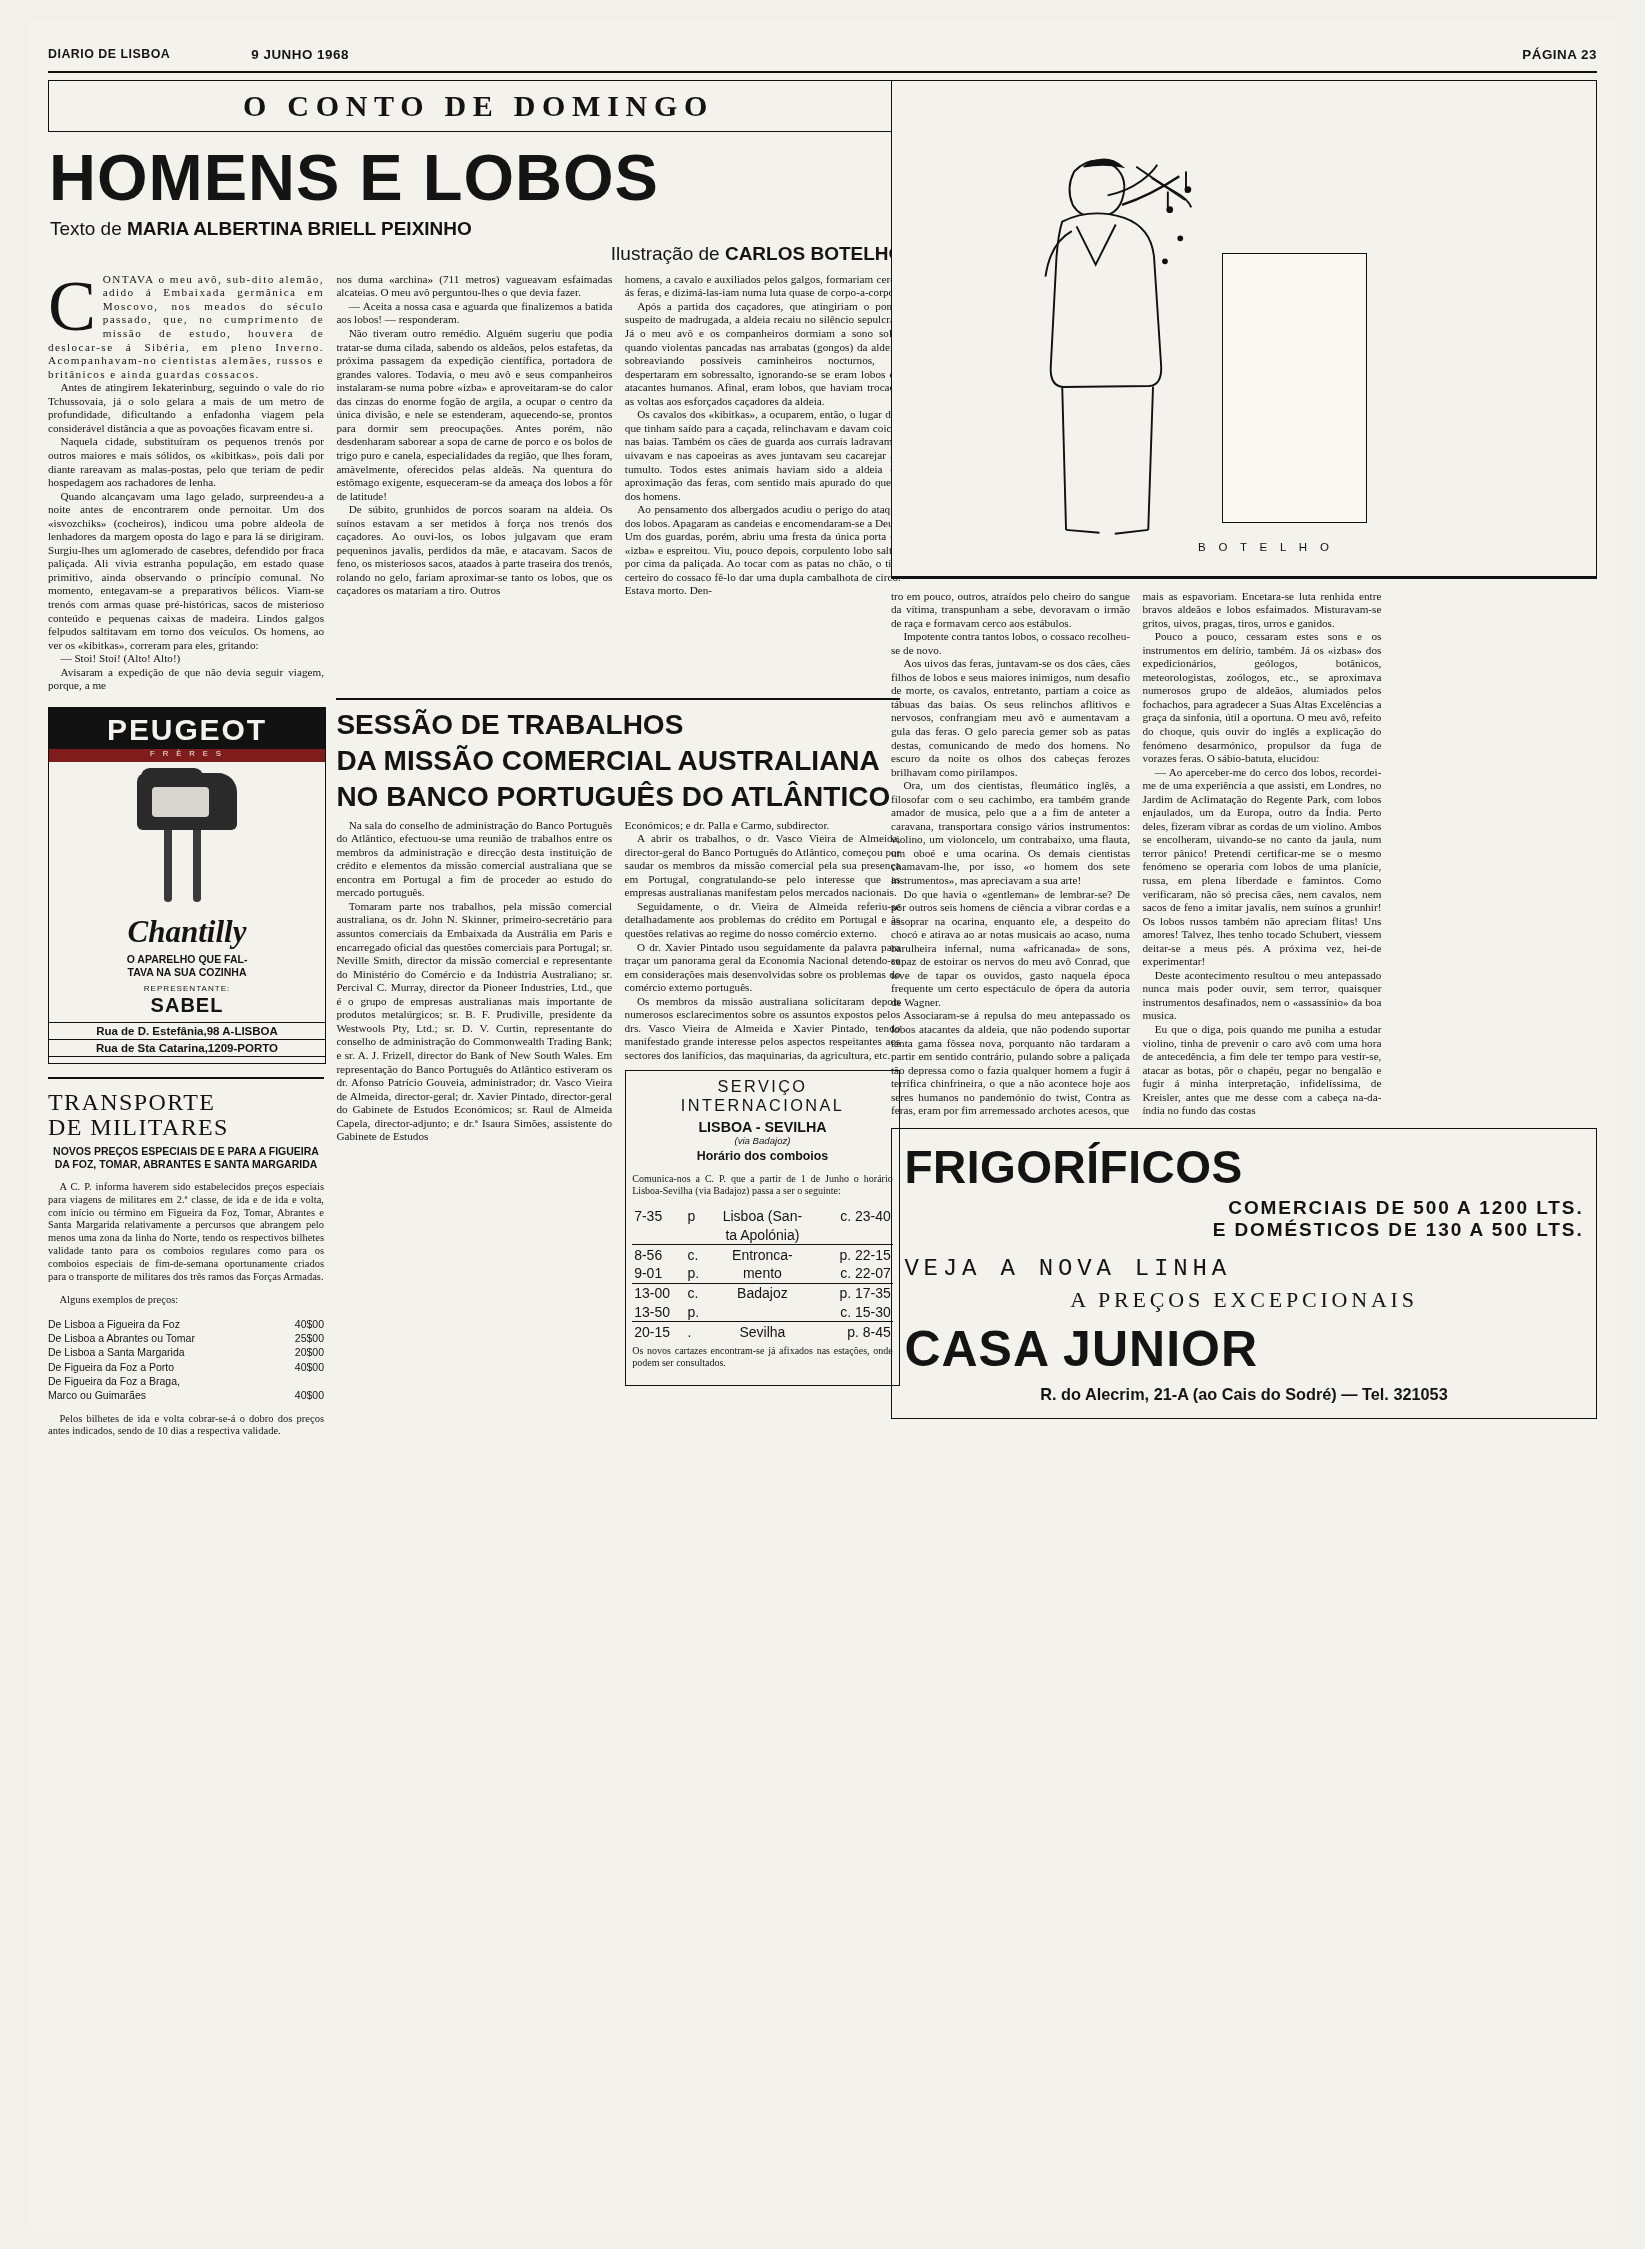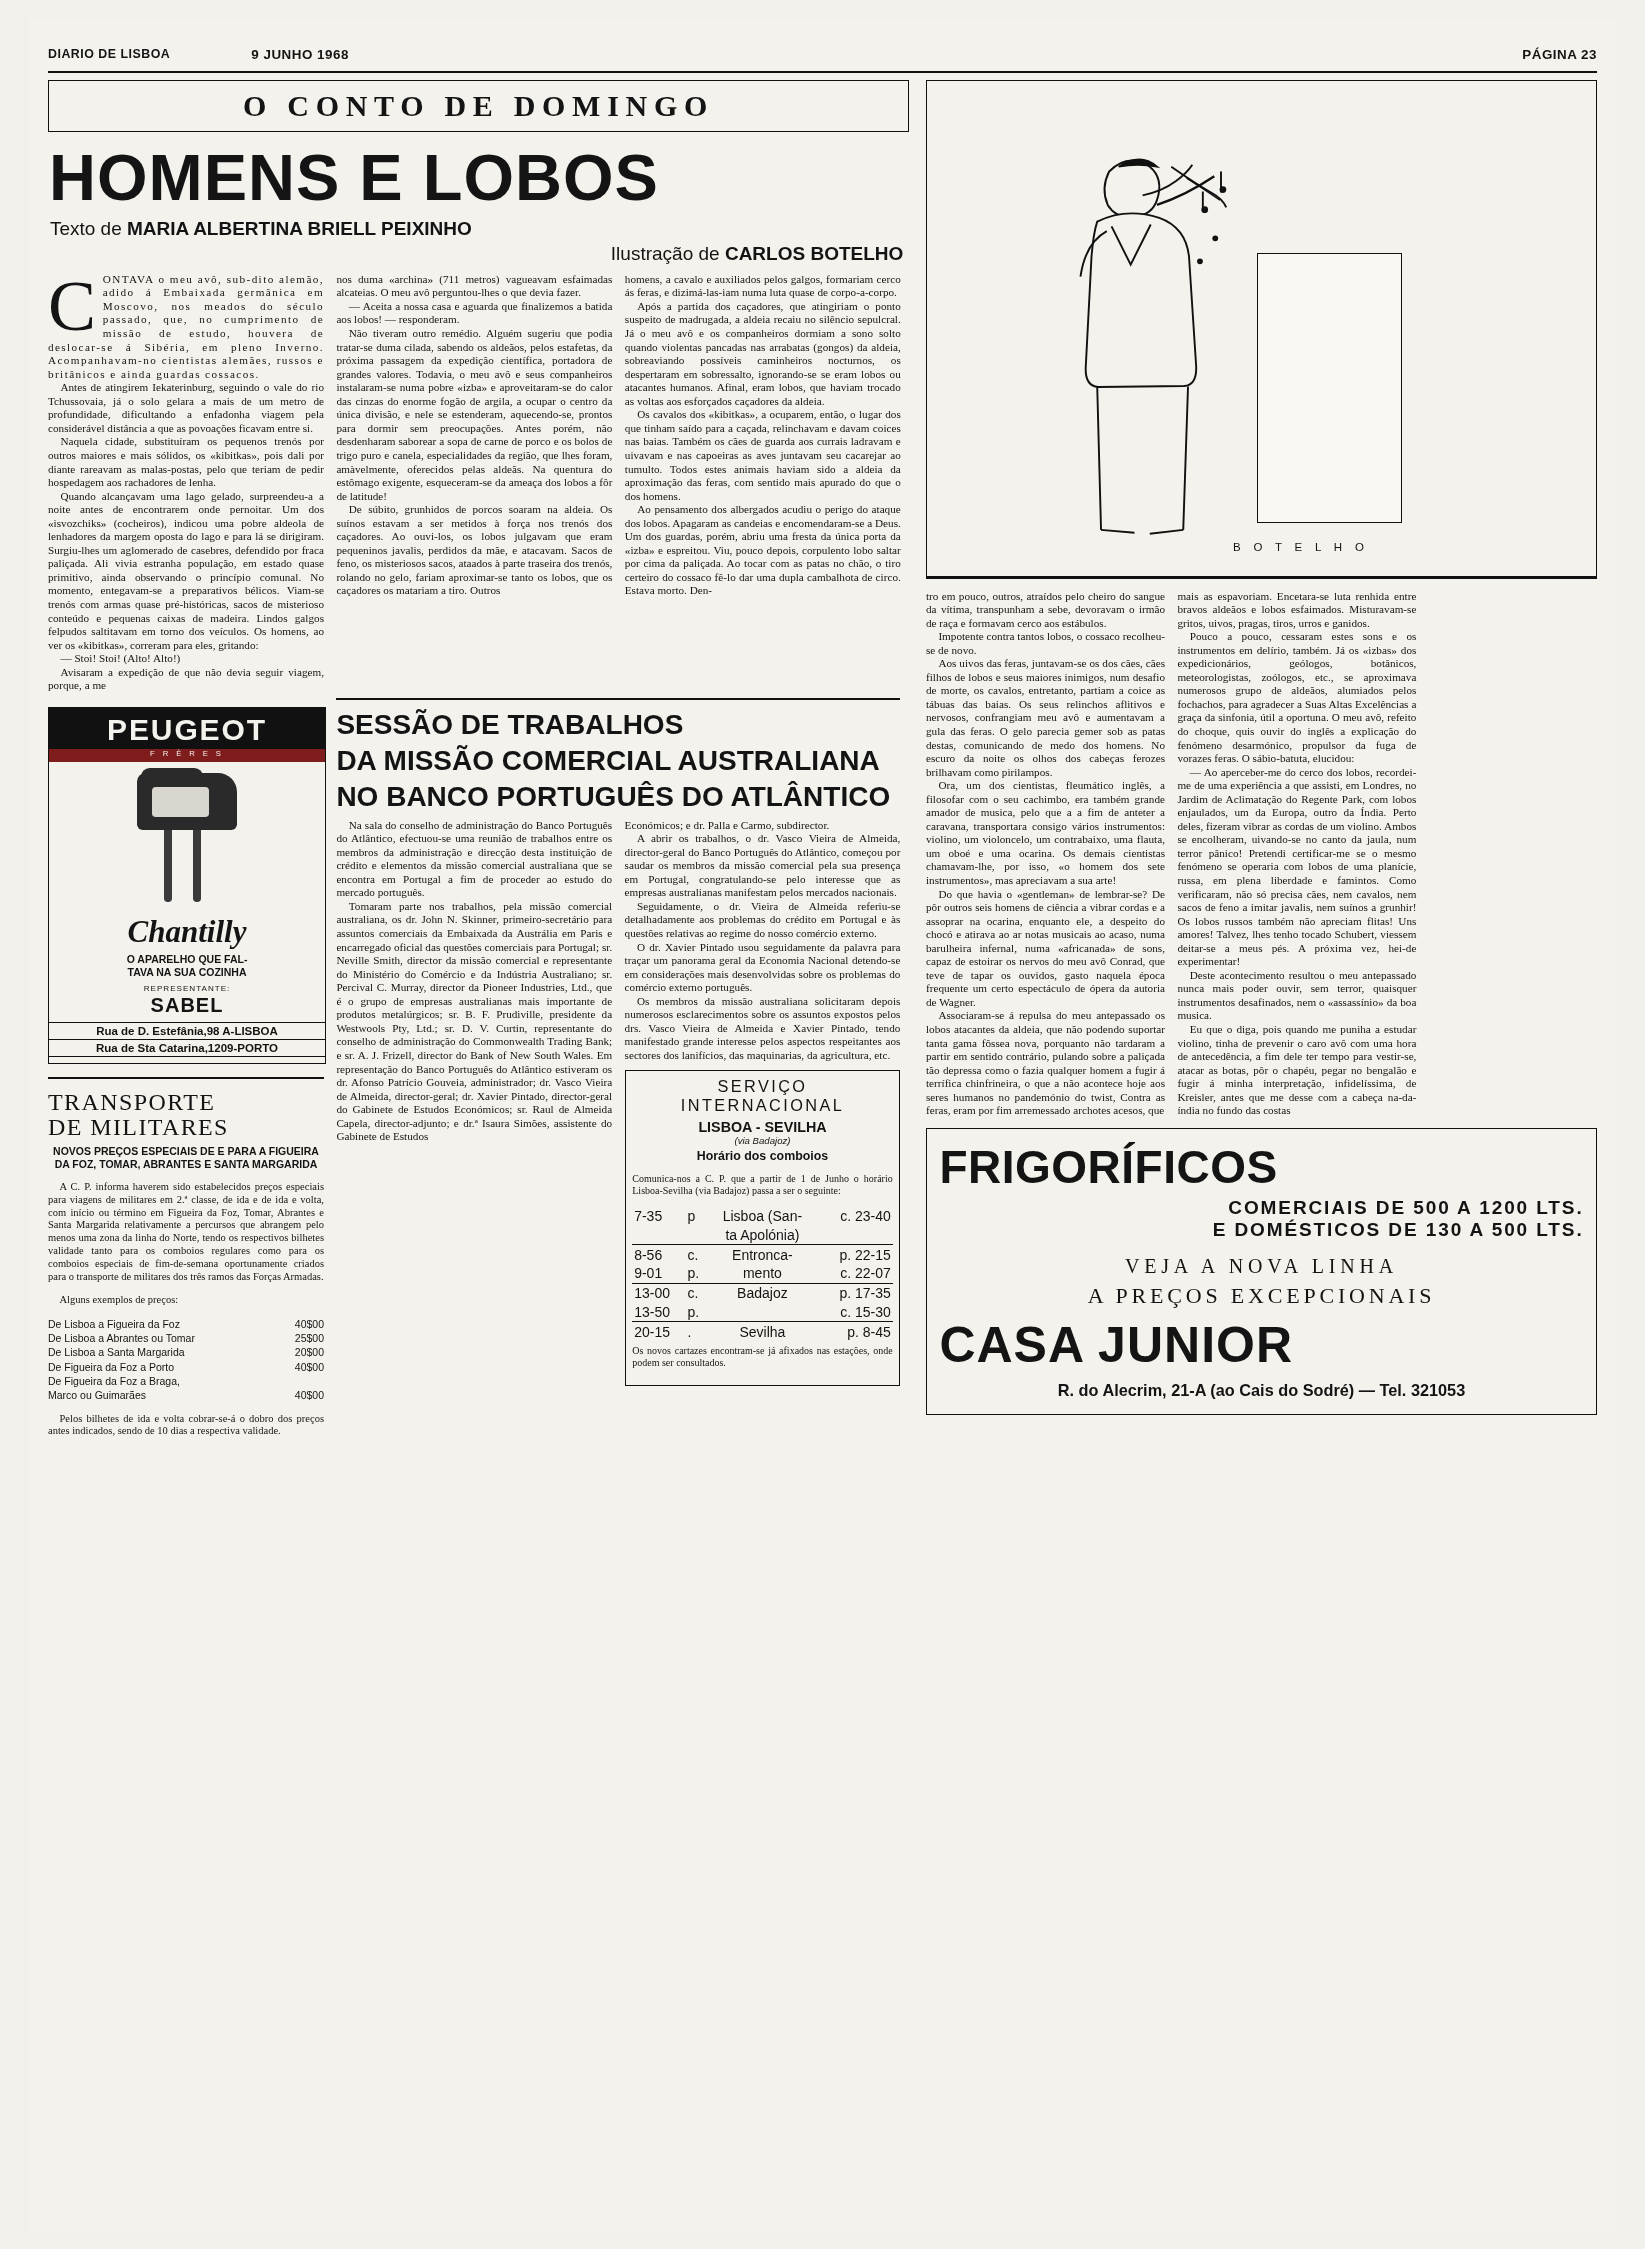--- a/index.html
+++ b/index.html
@@ -23,21 +23,21 @@
   }
   .mh-left{font-family:"Liberation Sans",sans-serif;font-weight:bold;font-size:12.4px;letter-spacing:0.5px;}
   .mh-date{font-family:"Liberation Sans",sans-serif;font-weight:bold;font-size:13.4px;letter-spacing:0.5px;margin-left:81px;}
   .mh-right{margin-left:auto;font-family:"Liberation Sans",sans-serif;font-weight:bold;font-size:13.4px;letter-spacing:0.5px;}
   .rule-top{position:absolute;left:19px;top:52px;right:19px;height:2.4px;background:#111;}
 
   
   .content{position:absolute;left:19px;top:61px;right:19px;bottom:14.3px;}
 
   .leftblock{position:absolute;left:0;top:0;width:861px;}
-  .rightblock{position:absolute;left:878px;top:0;right:0;}
+  .rightblock{position:absolute;left:843px;top:0;right:0;}
 
   
   .titlebox{
     border:1.9px solid #111;
     padding:7.7px 0 8.6px 0;
     text-align:center;
   }
   .titlebox .t{
     font-family:"Liberation Serif",serif;
     font-size:30px;letter-spacing:6.7px;font-weight:bold;
@@ -159,21 +159,21 @@
   .rcols{display:flex;gap:12.4px;margin-top:10.5px;}
   .rcol{width:239px;}
   .rcol p{margin:0;text-align:justify;font-size:11.2px;line-height:1.21;text-indent:12.4px;hyphens:auto;}
   .rcol p.noind{text-indent:0;}
 
   
   .adbox{border:1.9px solid #111;margin-top:10.5px;padding:10.5px 12.4px 13.4px 12.4px;}
   .frig{font-family:"Liberation Sans",sans-serif;font-weight:bold;font-size:46px;letter-spacing:0.5px;}
   .frig-l1{font-family:"Liberation Sans",sans-serif;font-weight:bold;font-size:19px;letter-spacing:1.9px;text-align:right;margin-top:2.9px;}
   .frig-l2{font-family:"Liberation Sans",sans-serif;font-weight:bold;font-size:19px;letter-spacing:1.9px;text-align:right;}
-  .veja{font-family:Liberation Serif, serif;font-size:20px;letter-spacing:4.8px;text-align:center;margin:14.3px 0 2.9px 0;}
+  .veja{font-family:Liberation Mono, monospace;font-size:24px;letter-spacing:4.8px;text-align:left;margin:14.3px 0 2.9px 0;}
   .kelv{font-family:"Liberation Serif",serif;font-size:53px;letter-spacing:6.7px;text-align:center;font-weight:bold;}
   .aprec{font-family:"Liberation Serif",serif;font-size:22px;letter-spacing:3.8px;text-align:center;margin:4.8px 0 6.7px 0;}
   .casa{font-family:"Liberation Sans",sans-serif;font-weight:bold;font-size:50px;letter-spacing:1px;}
   .rdo{font-family:"Liberation Sans",sans-serif;font-weight:bold;font-size:16.3px;text-align:center;margin-top:7.7px;}
 </style>
 </head>
 <body>
 
 <div class="page">
  <div class="paper">

